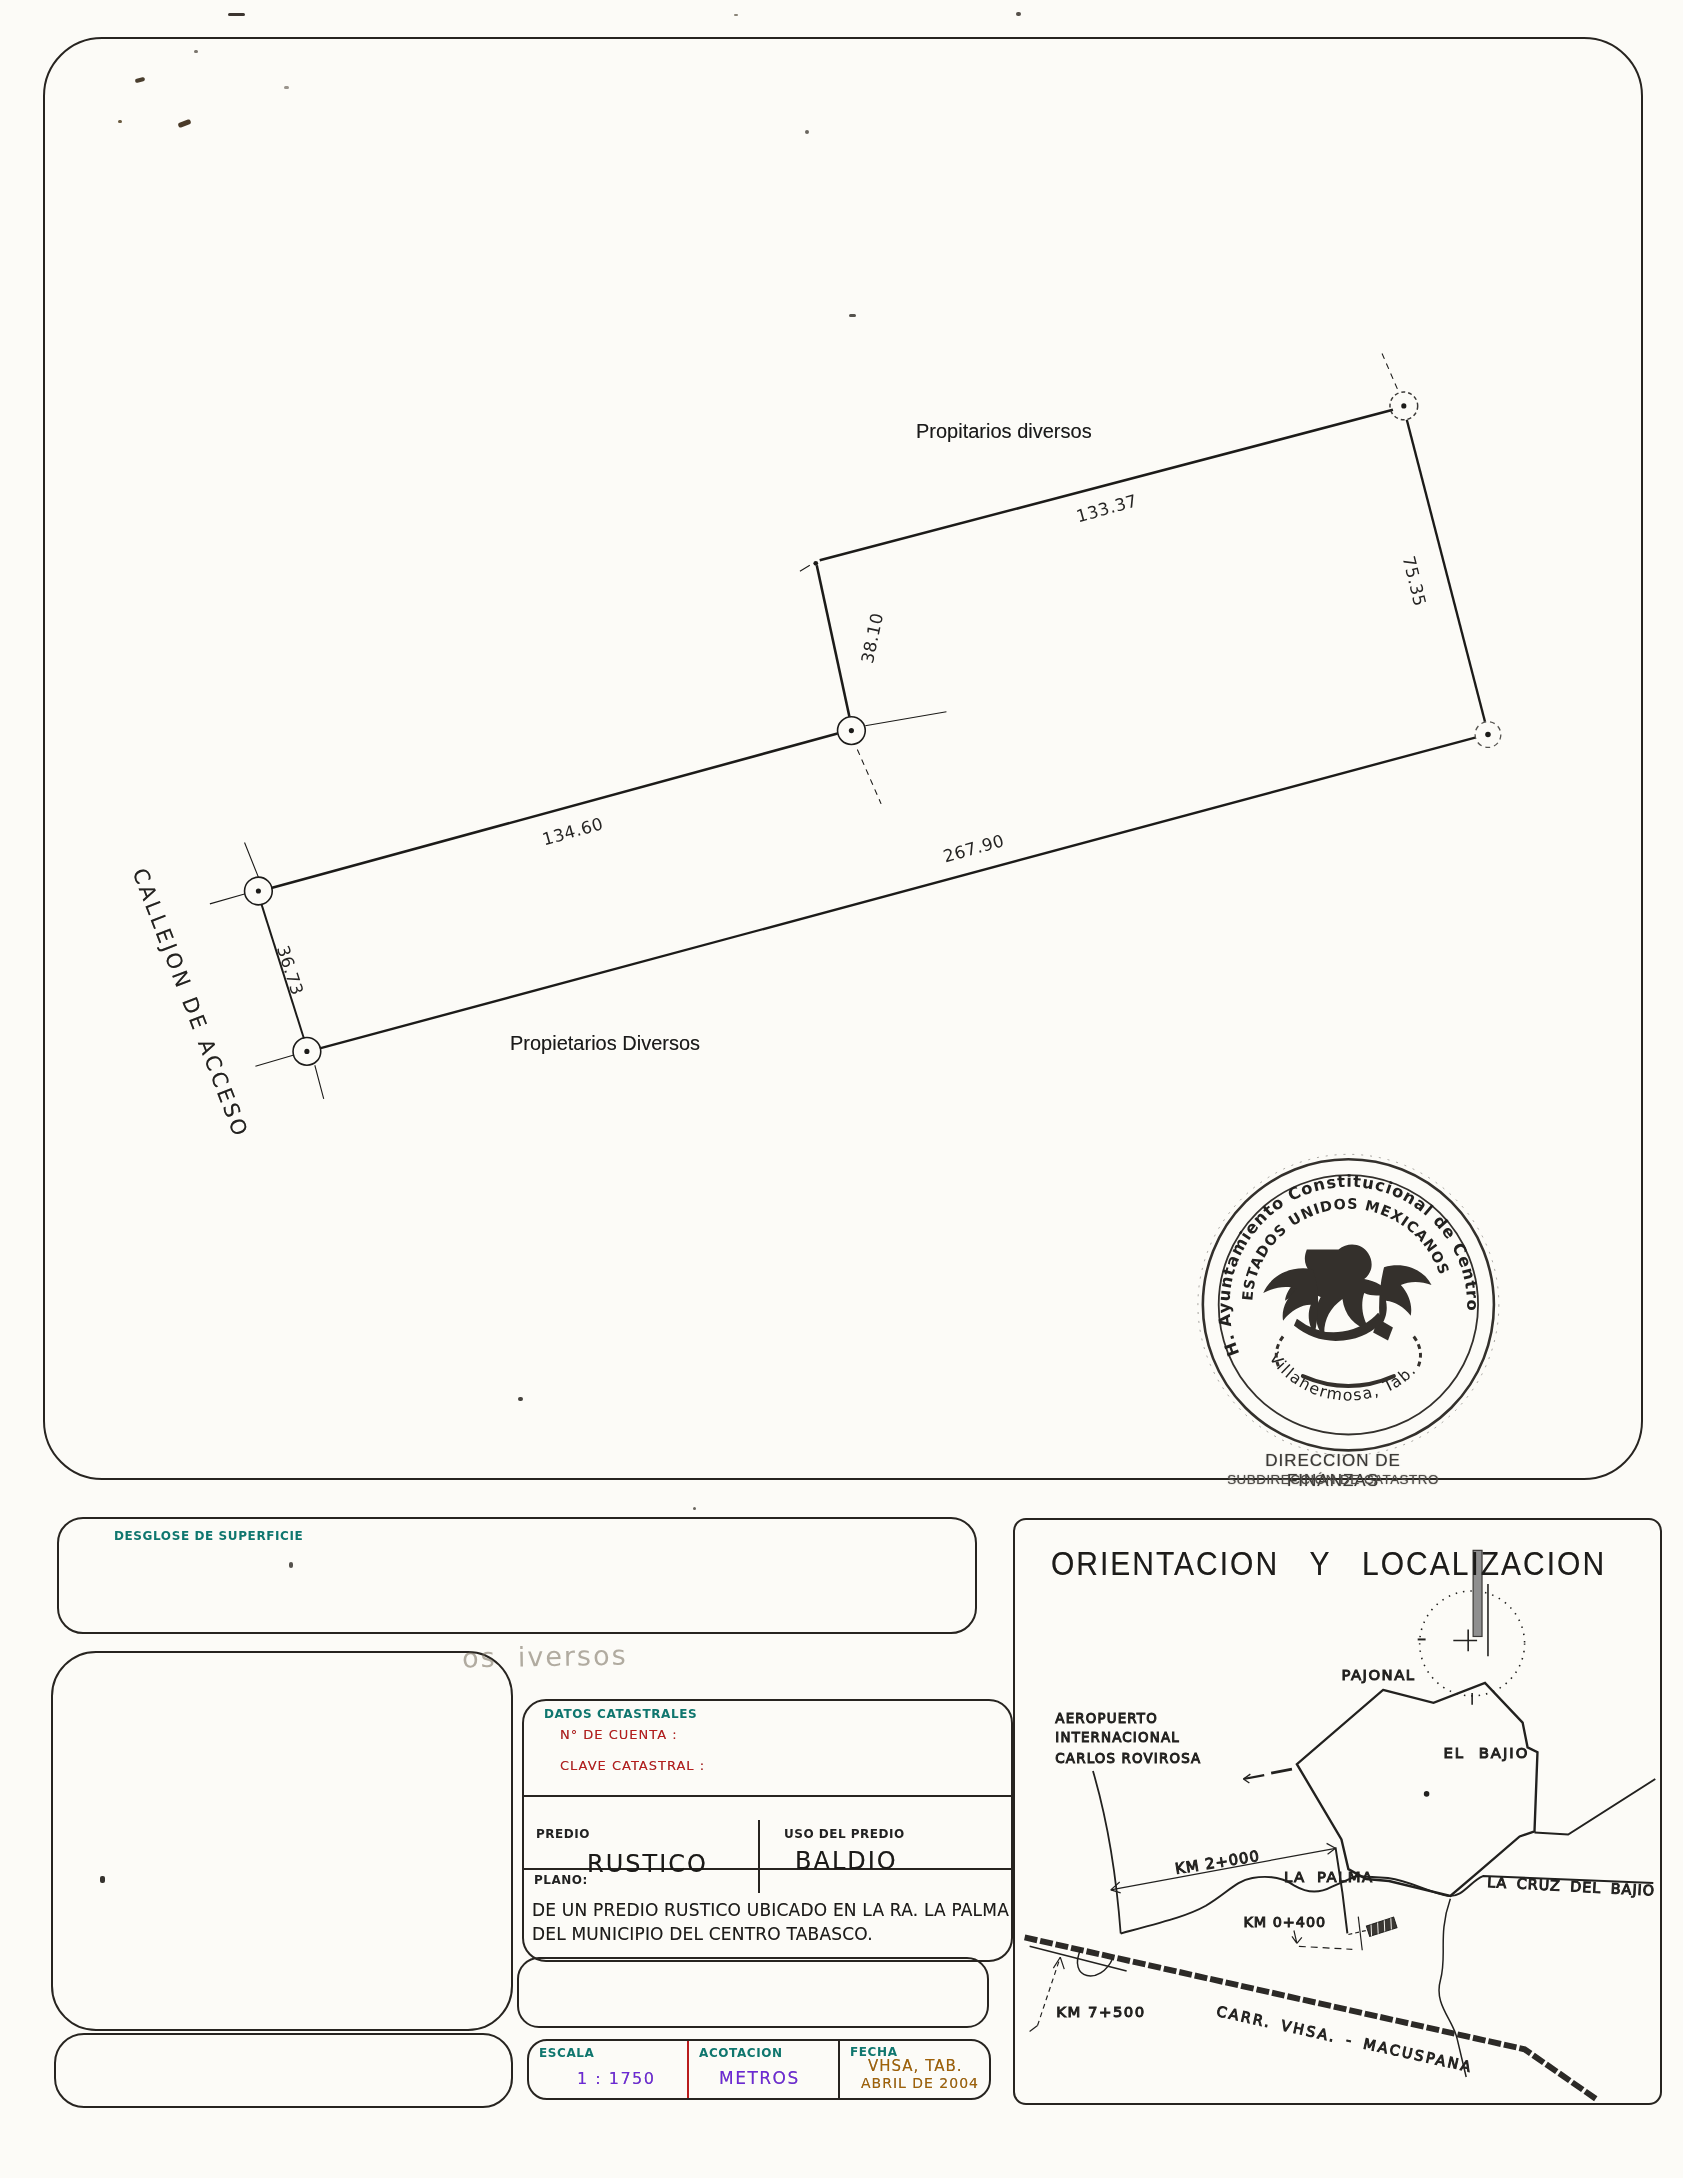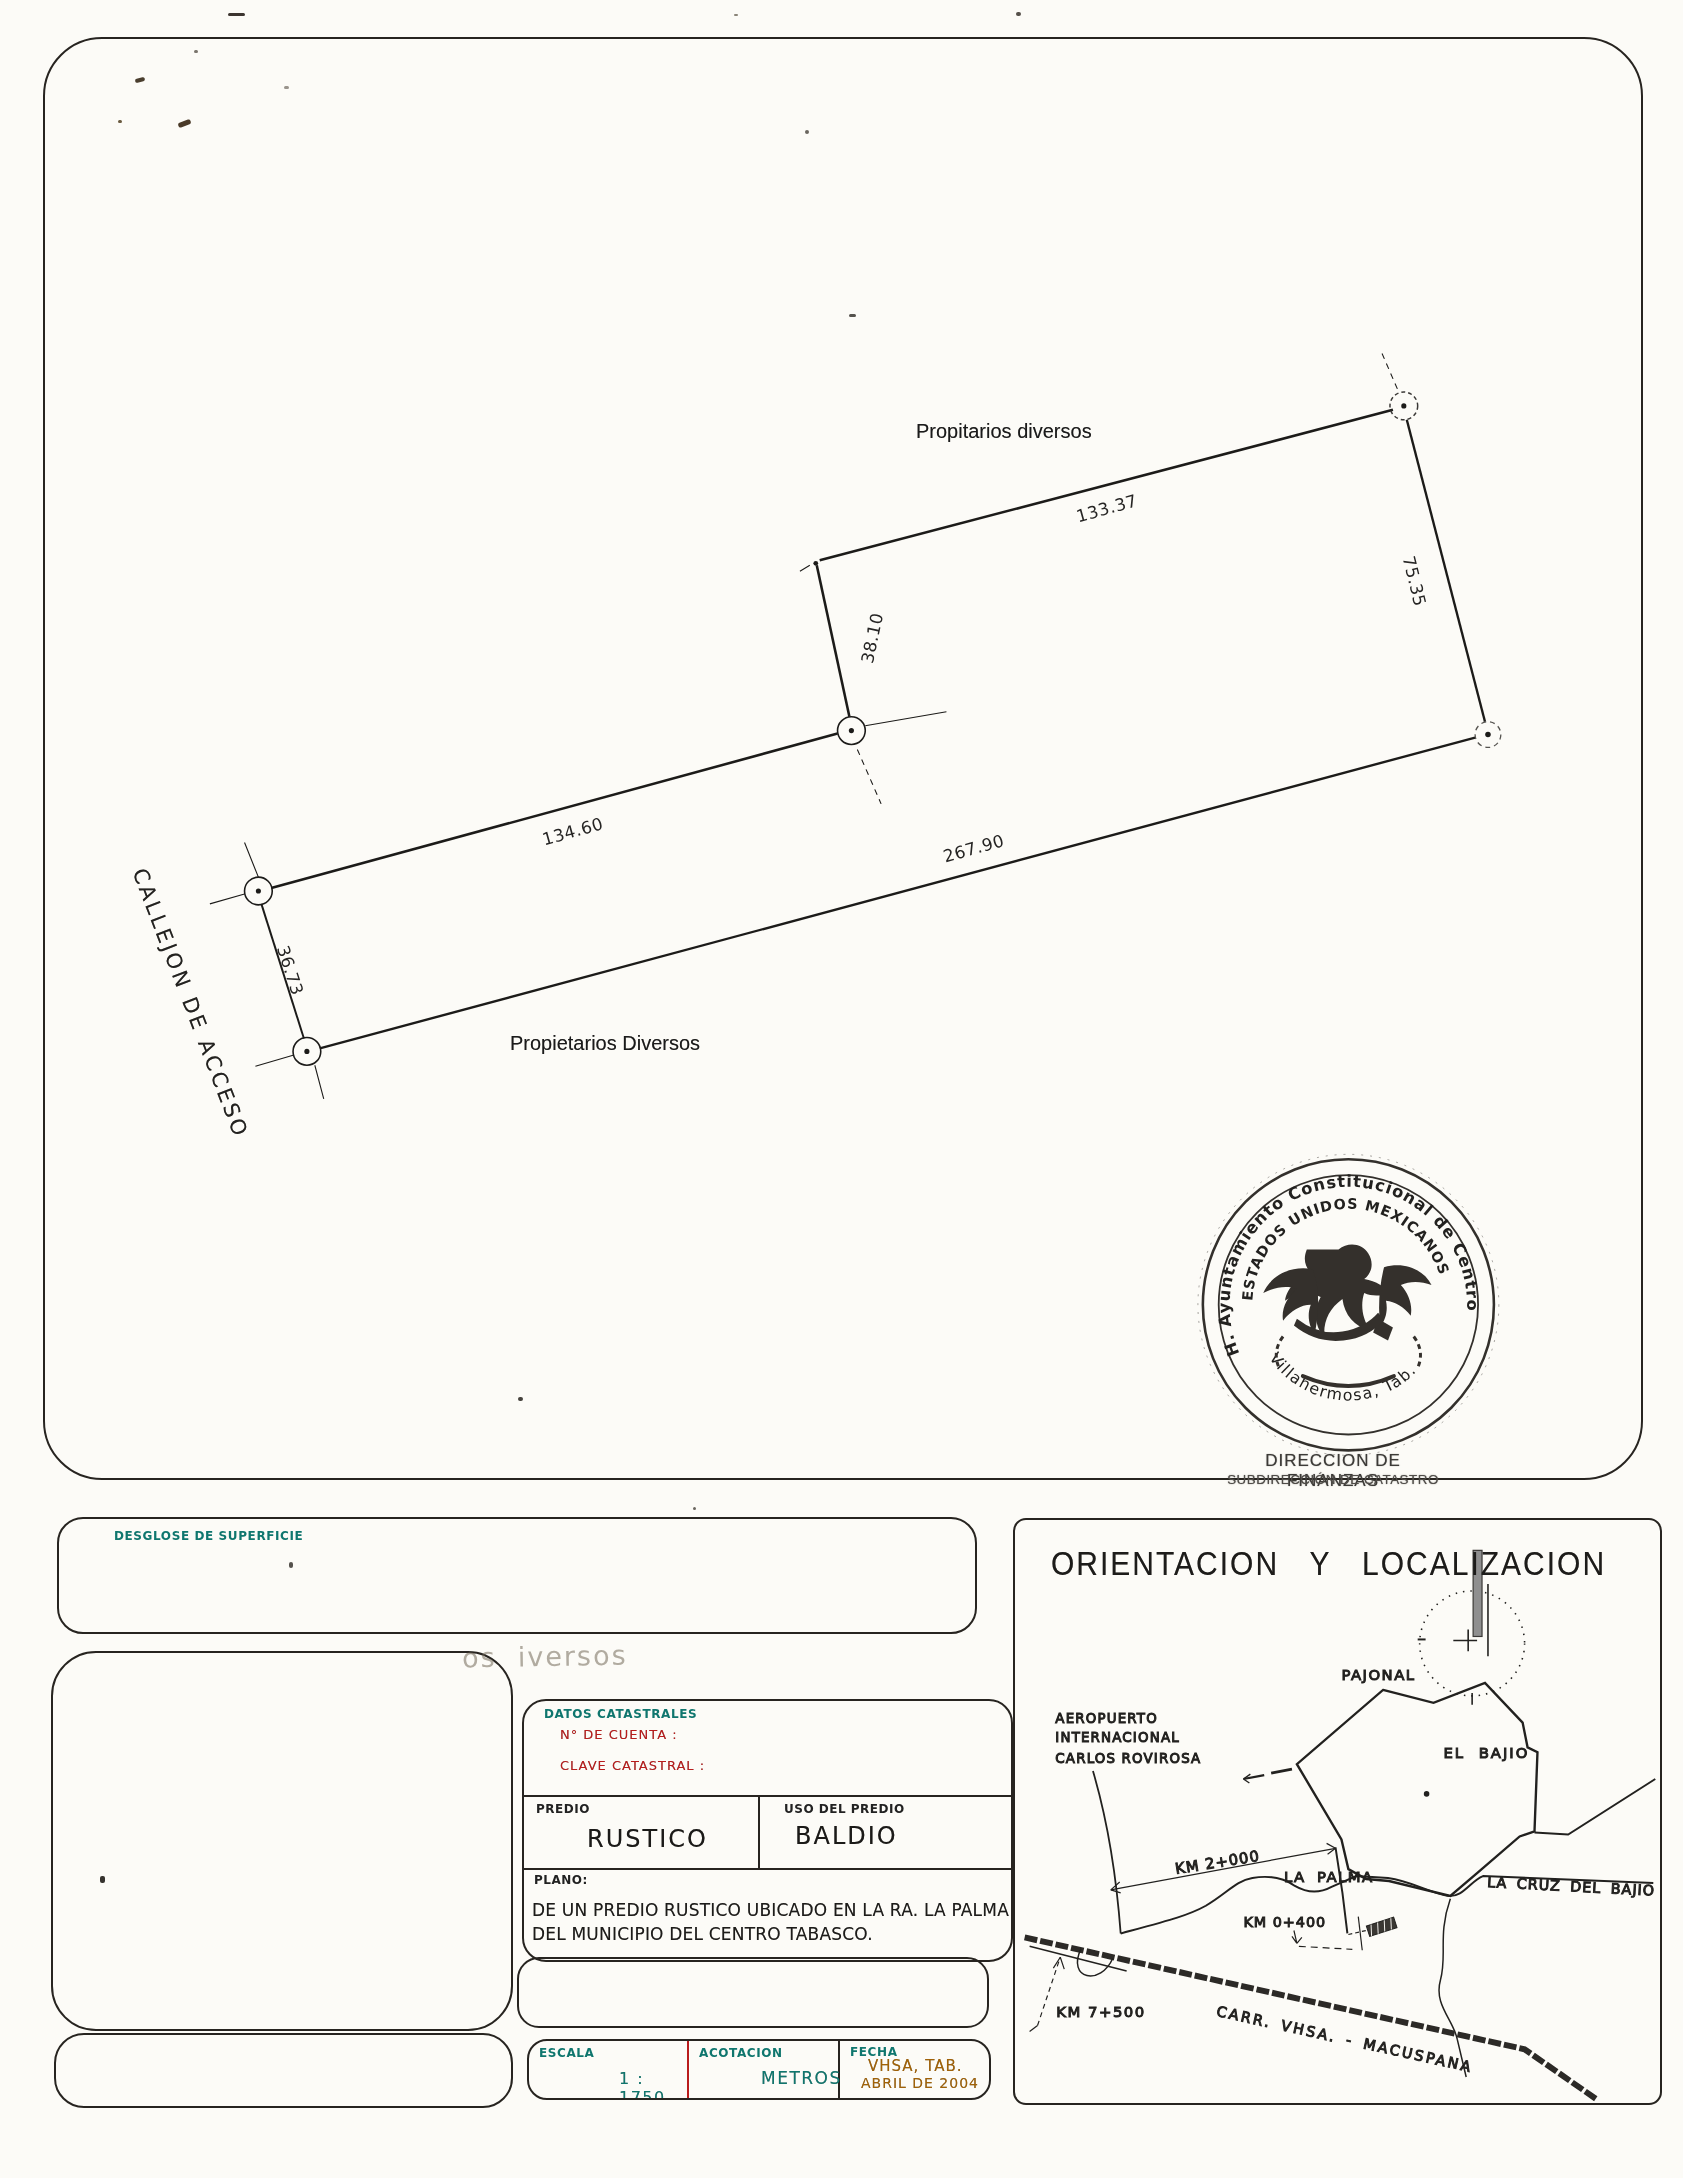--- a/index.html
+++ b/index.html
@@ -14,36 +14,36 @@
   .drawing-border{left:43px;top:37px;width:1596px;height:1439px;border-radius:59px;border-width:2px;}
   .desglose-box{left:57px;top:1517px;width:916px;height:113px;border-radius:26px;}
   .tab-label{font-family:"DejaVu Sans",sans-serif;font-size:12px;font-weight:bold;letter-spacing:0.6px;color:#0f766e;}
   .surface-line{position:absolute;left:0;right:0;top:48px;display:flex;justify-content:center;gap:46px;
     font-size:27px;letter-spacing:0.5px;color:#181715;}
   .left-box{left:51px;top:1651px;width:458px;height:376px;border-radius:45px;}
   .left-thin-box{left:54px;top:2033px;width:455px;height:71px;border-radius:30px;}
   .datos-box{left:522px;top:1699px;width:463px;height:259px;border-radius:24px;padding-left:24px;}
   .datos-header{position:absolute;left:0;top:0;right:0;height:94px;border-bottom:2px solid #272420;}
   .datos-row{position:absolute;left:0;top:94px;right:0;height:73px;border-bottom:2px solid #272420;display:flex;}
-  .datos-cell{position:relative;height:100%;}
+  .datos-cell{position:relative;height:100%;margin-top:25px;}
   .datos-cell.first{width:234px;border-right:2px solid #272420;}
   .datos-cell.second{flex:1;}
   .field-label{font-family:"DejaVu Sans",sans-serif;font-size:12px;font-weight:bold;letter-spacing:0.5px;color:#222;}
   .field-value-big{font-family:"DejaVu Sans",sans-serif;font-size:24px;letter-spacing:2px;color:#1b1a18;}
   .cuenta-line{font-family:"DejaVu Sans",sans-serif;font-size:13px;letter-spacing:1px;color:#b91c1c;}
   .plano-line{font-family:"DejaVu Sans",sans-serif;font-size:17px;letter-spacing:0.2px;color:#1d1c1a;}
   .ghost-text{font-family:"DejaVu Sans",sans-serif;font-size:27px;color:rgba(115,105,90,.55);
     letter-spacing:2px;transform:rotate(-1deg);white-space:pre;}
   .mid-empty-box{left:517px;top:1957px;width:468px;height:67px;border-radius:22px;}
   .escala-box{left:527px;top:2039px;width:460px;height:57px;border-radius:20px;display:flex;overflow:hidden;}
   .escala-cell{position:relative;height:100%;}
   .escala-cell.c1{width:158px;border-right:2px solid #b91c1c;}
   .escala-cell.c2{width:149px;border-right:2px solid #272420;}
   .escala-cell.c3{flex:1;}
-  .escala-value{font-family:"DejaVu Sans",sans-serif;font-size:16px;letter-spacing:1.5px;color:#0f766e;margin-left:42px;}
+  .escala-value{font-family:"DejaVu Sans",sans-serif;font-size:16px;letter-spacing:1.5px;color:#6d28d9;}
   .fecha-small{font-family:"DejaVu Sans",sans-serif;font-size:14px;letter-spacing:1px;color:#a16207;}
   .orient-panel{left:1013px;top:1518px;width:645px;height:583px;border-radius:13px;border-width:2.5px;}
   .orient-title{position:absolute;left:36px;top:26px;font-size:30px;letter-spacing:2px;
     white-space:pre;color:#1d1c1a;transform:scaleY(1.08);transform-origin:left top;}
   
   .neighbor-label{font-size:20px;color:#1b1b1b;}
   .dim-label{font-family:"DejaVu Sans",sans-serif;font-size:17px;letter-spacing:0.5px;color:#262524;white-space:nowrap;transform-origin:left top;}
   .callejon{font-family:"DejaVu Sans",sans-serif;font-size:21px;letter-spacing:3px;color:#232220;
     transform:rotate(69deg);transform-origin:left top;white-space:nowrap;}
   .dept-line1{font-size:17px;letter-spacing:1px;color:#3d3b38;text-shadow:0 0 1px rgba(60,58,55,.7);}

